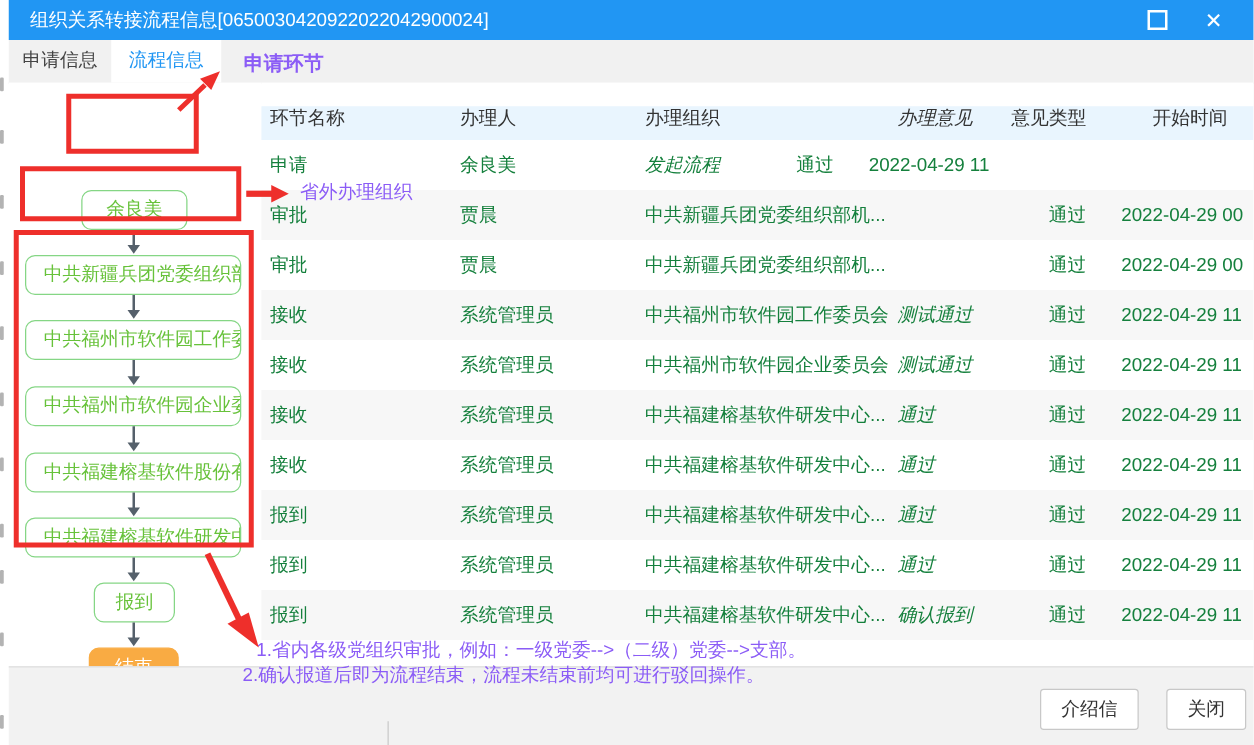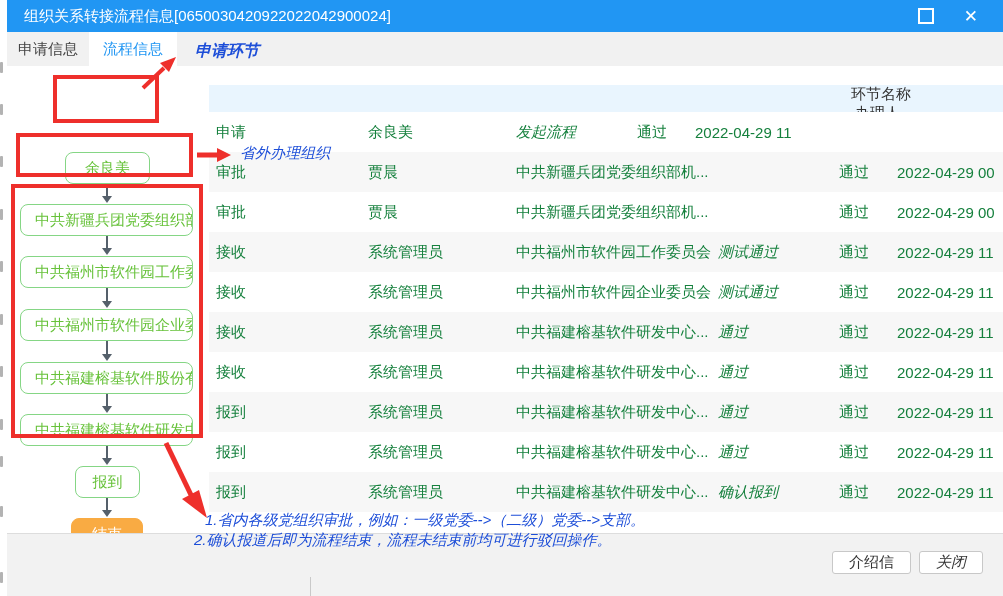--- a/index.html
+++ b/index.html
@@ -24,46 +24,46 @@
   .flow-node{position:absolute;box-sizing:border-box;height:32px;line-height:29px;border:1px solid #85d685;
              border-radius:8px;background:#fff;color:#67c23a;font-size:15px;}
   .node-start,.node-step,.node-end{text-align:center;}
   .node-org{padding-left:14px;white-space:nowrap;overflow:hidden;}
   .node-end{background:#f9ab43;border-color:#f9ab43;color:#fff;}
   .conn-line{position:absolute;left:99px;width:2px;background:#55606b;}
   .conn-head{position:absolute;left:95px;width:0;height:0;border-left:5px solid transparent;
              border-right:5px solid transparent;border-top:7px solid #55606b;}
   
   .table-panel{position:absolute;left:202px;top:66px;right:0;height:467px;background:#fff;overflow:hidden;}
-  .thead{margin-top:19px;height:27px;background:#e9f5fe;display:flex;align-items:flex-end;
-         font-size:15px;color:#333;padding-left:7px;overflow:hidden;flex-direction:column;}
+  .thead{margin-top:19px;height:27px;background:#e9f5fe;display:flex;align-items:flex-start;
+         font-size:15px;color:#333;padding-left:7px;overflow:hidden;}
   .tr{height:40px;display:flex;align-items:center;font-size:15px;color:#15803d;padding-left:7px;overflow:hidden;cursor:default;}
   .tr.alt{background:#f7f7f7;}
   .c1{width:152px;flex-shrink:0;}
   .c2{width:148px;flex-shrink:0;}
   .c3{width:202px;flex-shrink:0;white-space:nowrap;overflow:hidden;}
   .c4{width:85px;flex-shrink:0;font-style:italic;}
   .c5{width:66px;flex-shrink:0;text-align:right;}
   .c6{width:140px;flex-shrink:0;margin-left:28px;white-space:nowrap;}
   .hc6{width:85px;flex-shrink:0;margin-left:28px;text-align:right;}
   
   .footer{position:absolute;left:0;right:0;top:533px;height:63px;background:#f2f2f2;
           border-top:1px solid #dddddd;box-sizing:border-box;}
-  .footer-btn{position:absolute;top:17px;height:23px;background:#fff;border:1px solid #c8c8c8;
+  .footer-btn{position:absolute;top:17px;height:33px;background:#fff;border:1px solid #c8c8c8;
               border-radius:3px;font-size:15px;color:#333;padding:0 16px;cursor:pointer;
               font-family:"Liberation Sans","DejaVu Sans",sans-serif;}
   #btn-intro{right:92px;}
-  #btn-close-footer{right:20px;font-style:italic;}
+  #btn-close-footer{right:6px;}
   .bottom-divider{position:absolute;left:310px;top:577px;width:1px;height:19px;background:#c9c9c9;}
   
   .ann-rect{position:absolute;border:4px solid #ee2f2b;box-sizing:border-box;z-index:5;pointer-events:none;}
   #rect1{left:53px;top:75px;width:106px;height:48px;}
   #rect2{left:16px;top:133px;width:177px;height:44px;}
   #rect3{left:11px;top:184px;width:192px;height:254px;}
-  .ann-text{position:absolute;color:#1d4ed8;z-index:6;white-space:nowrap;font-style:italic;}
+  .ann-text{position:absolute;color:#8b5cf6;z-index:6;white-space:nowrap;}
   #t-apply{left:195px;top:41px;font-size:16px;font-weight:bold;}
   #t-outer{left:240px;top:144px;font-size:15px;}
   #t-note1{left:205px;top:511px;font-size:15px;}
   #t-note2{left:194px;top:531px;font-size:15px;}
   .arrow-overlay{position:absolute;left:0;top:0;width:1003px;height:596px;z-index:6;pointer-events:none;}
 </style>
 </head>
 <body>
 
 <div class="screen">
@@ -119,20 +119,21 @@
         <div class="flow-node node-step" style="top: 400px; left: 68px; width: 65px;">报到</div>
         <div class="conn-line" style="top: 432px; height: 13px;"></div>
         <div class="conn-head" style="top: 444px;"></div>
         <div class="flow-node node-end" style="top: 452px; left: 64px; width: 72px;">结束</div>
       </div>
 
     <div class="table-panel">
       <div class="thead" id="thead">
           <div class="c1">环节名称</div>
           <div class="c2">办理人</div>
+          <div class="c3">办理组织</div>
           <div class="c4">办理意见</div>
           <div class="c5">意见类型</div>
           <div class="hc6">开始时间</div>
         </div>
       <div id="tbody">
           <div class="tr">
             <div class="c1">申请</div>
             <div class="c2">余良美</div>
             <div class="c4">发起流程</div>
             <div class="c5">通过</div>

